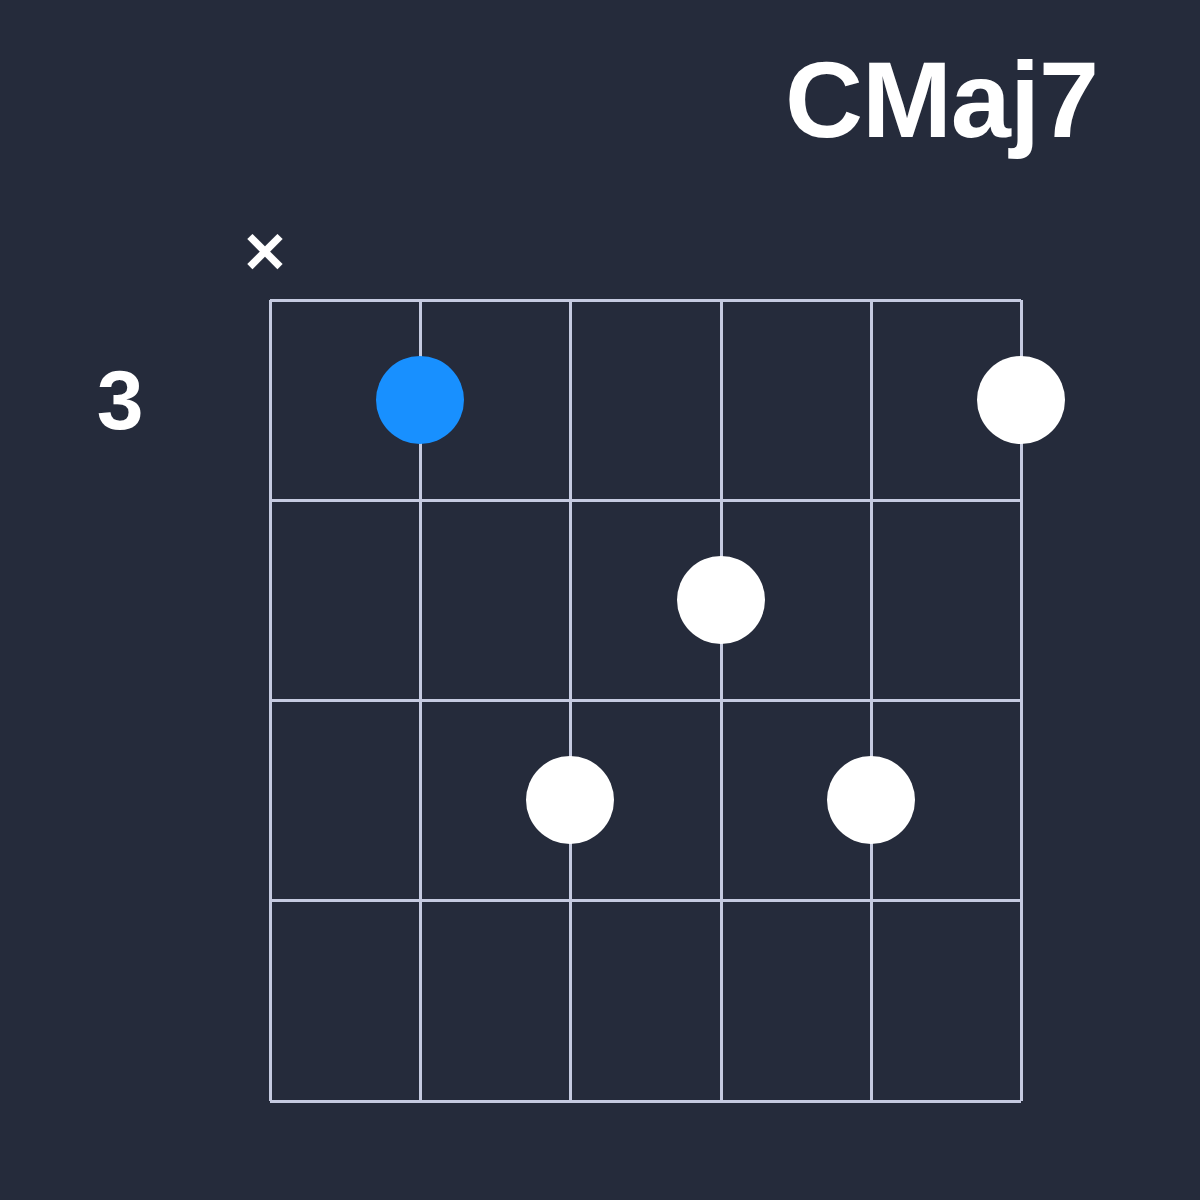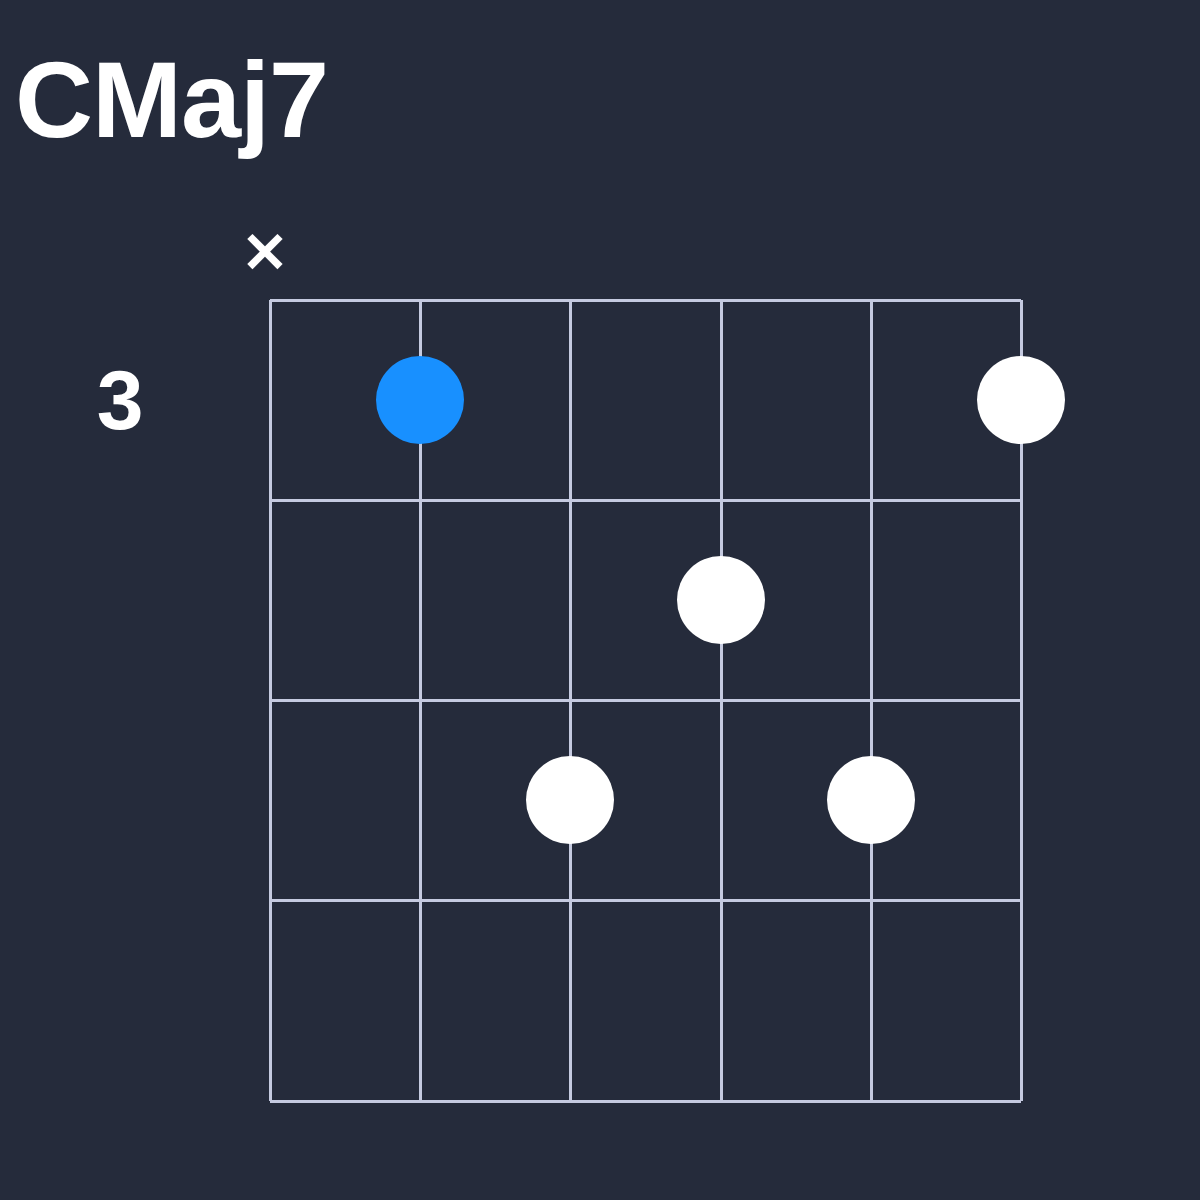--- a/index.html
+++ b/index.html
@@ -18,28 +18,27 @@
     position: absolute;
     inset: 0;
     width: 1200px;
     height: 1200px;
   }
   #chord-title {
     position: absolute;
     left: 0;
     top: 46px;
     width: 1098px;
-    text-align: left;
+    text-align: right;
     color: #ffffff;
     font-size: 108px;
     font-weight: bold;
     letter-spacing: -1px;
     line-height: 1;
     white-space: nowrap;
-    margin-left: 15px;
   }
   #fret-position-label {
     position: absolute;
     color: #ffffff;
     font-size: 84px;
     font-weight: bold;
     line-height: 1;
     text-align: center;
     white-space: nowrap;
   }

